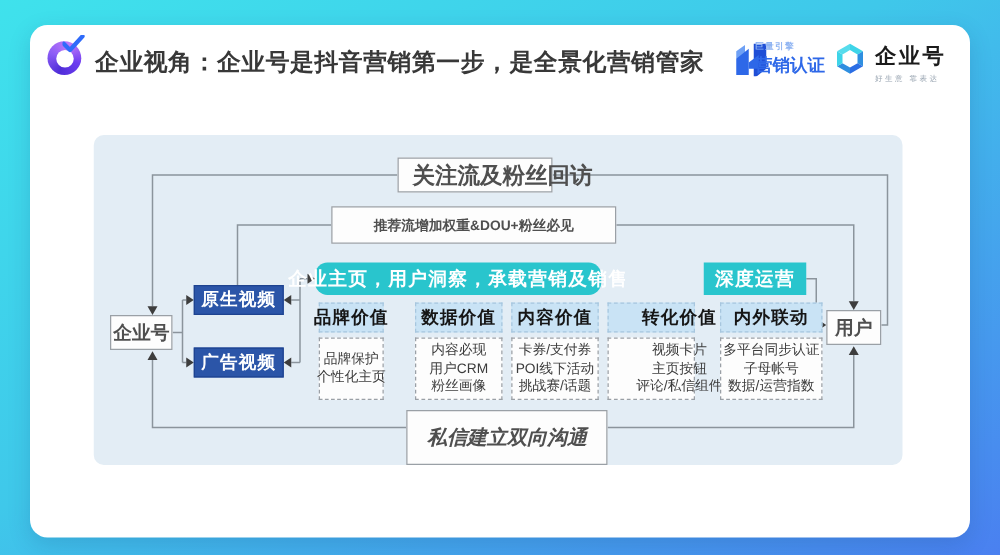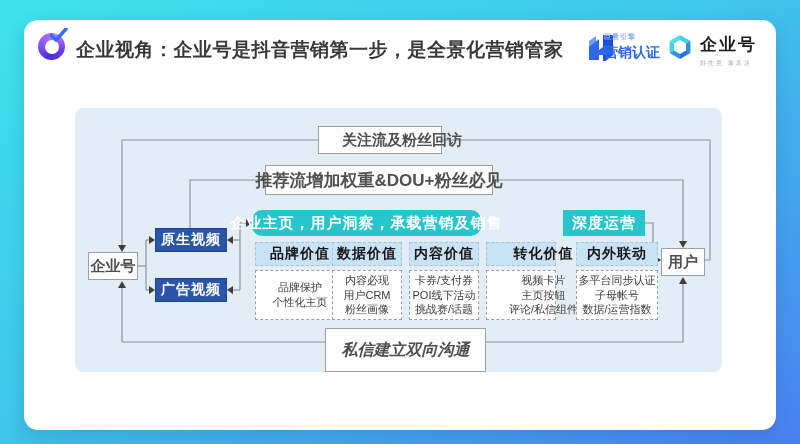--- a/index.html
+++ b/index.html
@@ -41,39 +41,39 @@
   .qh-slogan { font-size:6px; color:#9aa6b2; letter-spacing:2px; margin-top:3px; white-space:nowrap; }
   
   .panel {
     position:absolute; left:51px; top:88px; width:647px; height:264px;
     background:#e3edf5; border-radius:8px;
   }
   .panel svg.wires { position:absolute; left:0; top:0; z-index:0; }
   .node { position:absolute; display:flex; align-items:center; justify-content:center;
           white-space:nowrap; z-index:2; }
   .wbox { background:#fdfdfd; border:1px solid #9aa0a6; color:#4f4f4f; font-weight:700; }
-  .top-flow    { left:243px; top:18px;  width:124px; height:28px; font-size:15px;padding-left:44px; }
-  .second-flow { left:190px; top:57px;  width:228px; height:30px; font-size:17px; }
+  .top-flow    { left:243px; top:18px;  width:124px; height:28px; font-size:18px;padding-left:44px; }
+  .second-flow { left:190px; top:57px;  width:228px; height:30px; font-size:11px; }
   .bottom-flow { left:250px; top:220px; width:161px; height:44px; font-size:16px;font-style:italic; }
   .qiyehao-node{ left:13px;  top:144px; width:50px;  height:28px; font-size:15px; }
   .user-node   { left:586px; top:140px; width:44px;  height:28px; font-size:15px; }
   .bluebox { background:#2b55a8; color:#fff; font-weight:700; font-size:14px;
              letter-spacing:1px; border:1px solid #1e4390; }
   .native-video { left:80px; top:120px; width:72px; height:24px; }
   .ad-video     { left:80px; top:170px; width:72px; height:24px; }
   .cyanhead { background:#29c5cd; color:#fff; font-weight:700; font-size:15px; letter-spacing:1px; }
   .main-head { left:177px; top:102px; width:229px; height:26px;border-radius:10px; }
   .deep-ops  { left:488px; top:102px; width:82px;  height:26px; }
   .colhead { background:#c9e3f5; border:1px dashed #a7c6de; color:#161616;
              font-weight:700; font-size:14px; top:134px; height:24px; letter-spacing:1px; }
   .dashbox { background:#fdfdfd; border:1px dashed #9aa0a6; color:#3c3c3c;
              font-size:11px; line-height:1.35; top:162px; height:50px;
              flex-direction:column; text-align:center; }
   .dashbox div { white-space:nowrap; }
-  .c0 { left:180px; width:90px; } .c1 { left:257px; width:70px; }
+  .c0 { left:180px; width:52px; } .c1 { left:257px; width:70px; }
   .c2 { left:334px; width:70px; } .c3 { left:411px; width:70px;padding-left:45px; }
   .c4 { left:464px; width:82px;margin-left:37px; }
 </style>
 </head>
 <body>
 
 <div class="card">
 
   <div class="hdr">
     <div class="logo-ring"></div>

